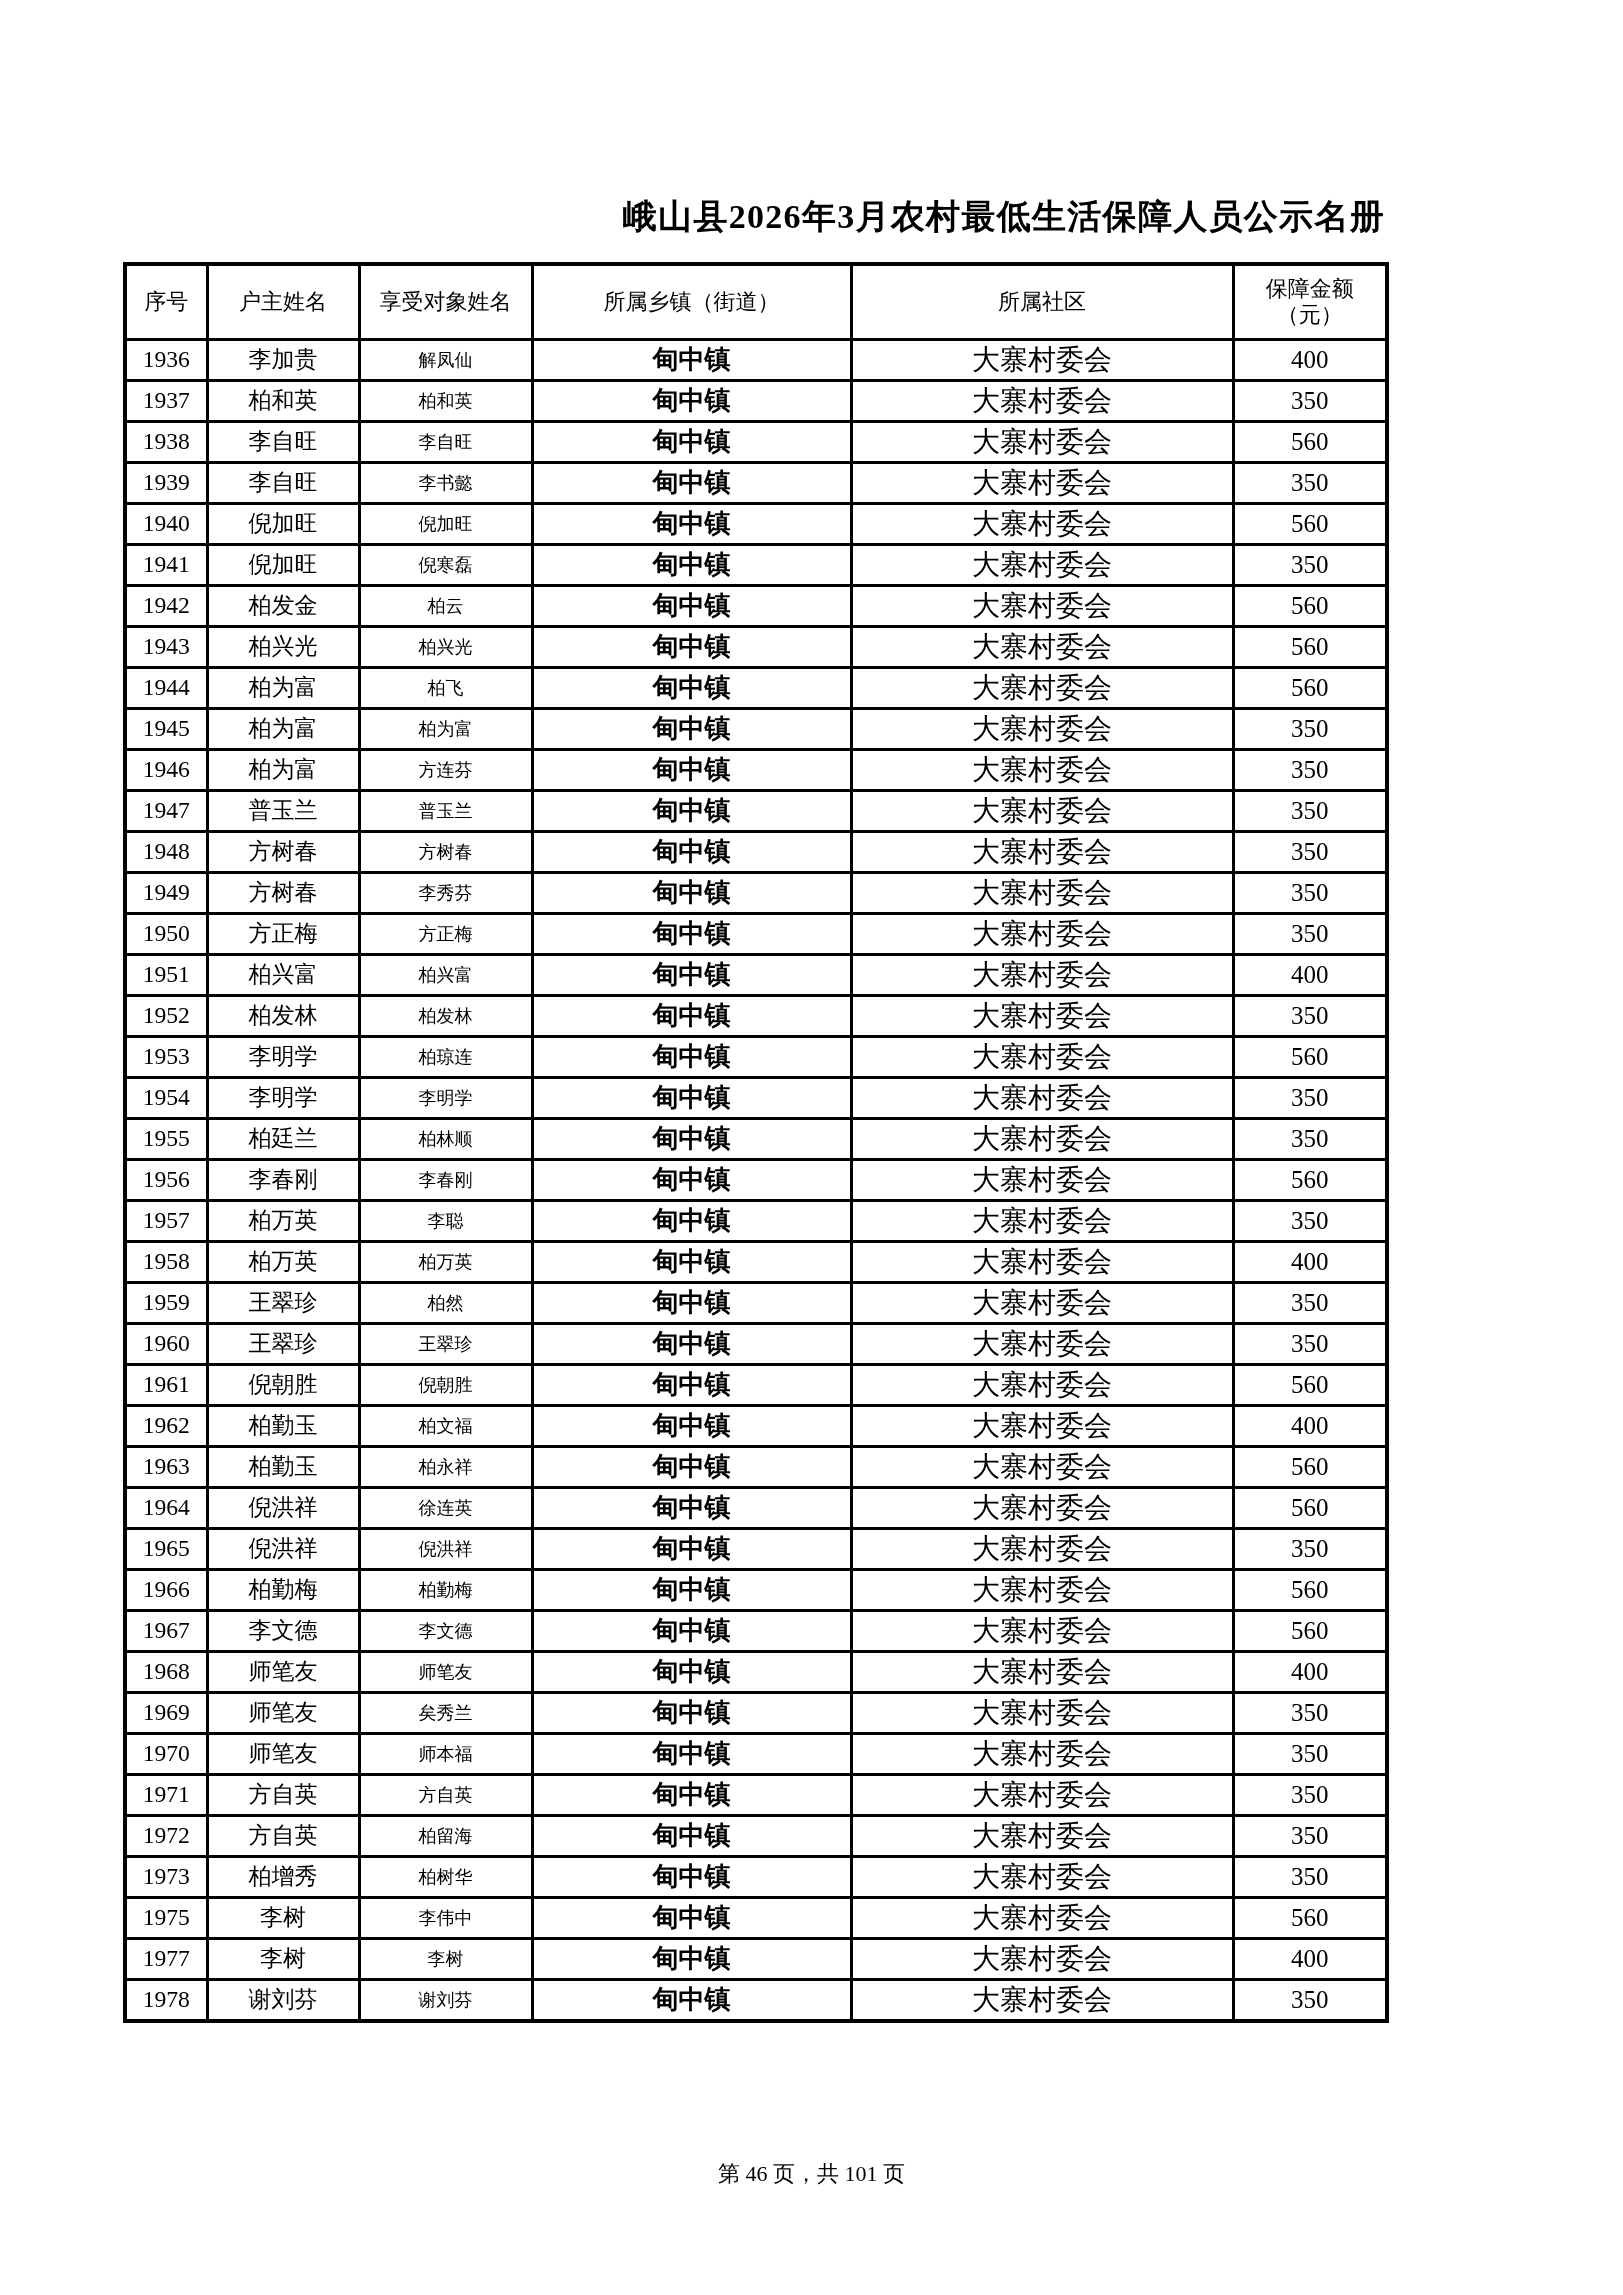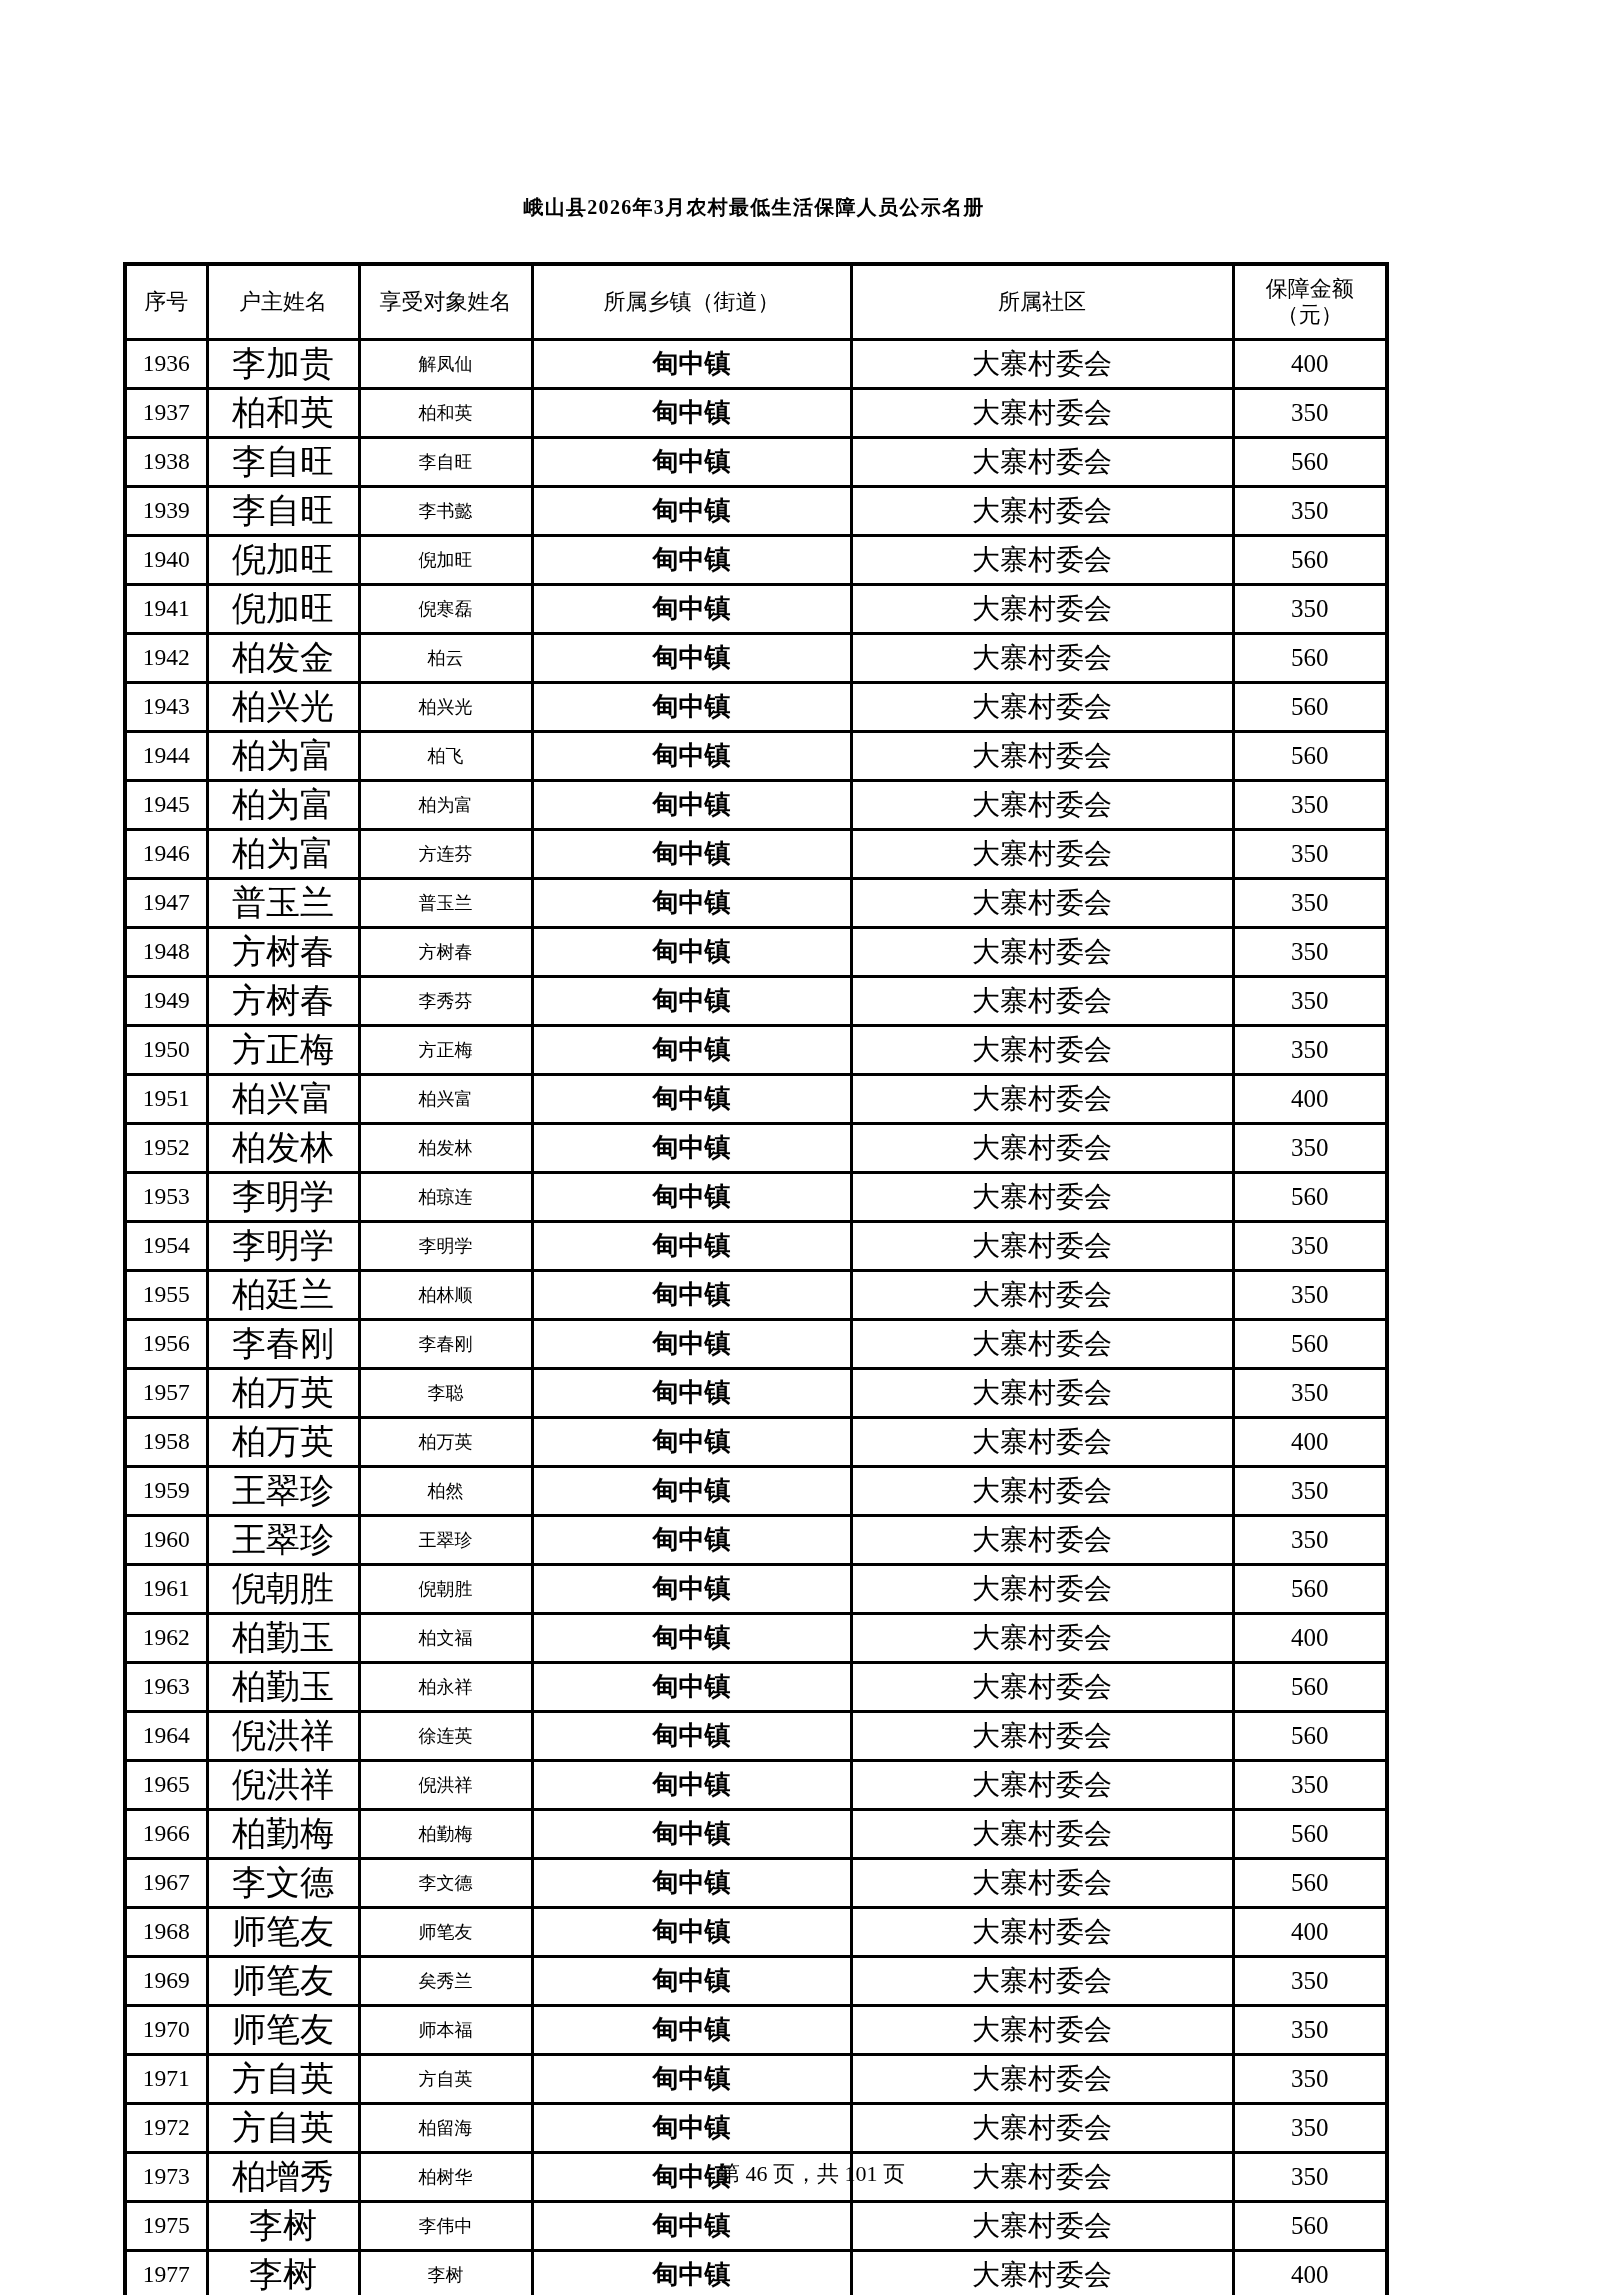--- a/index.html
+++ b/index.html
@@ -12,22 +12,22 @@
     height: 2295px;
     position: relative;
     font-family: "Liberation Serif", "DejaVu Serif", serif;
     color: #000000;
   }
   .doc-title {
     position: absolute;
     left: 123px;
     top: 194px;
     width: 1262px;
-    text-align: center;
-    font-size: 20px;
+    text-align: right;
+    font-size: 34px;
     font-weight: bold;
     letter-spacing: 1.3px;
     white-space: nowrap;
   }
   table.roster {
     position: absolute;
     left: 123px;
     top: 262px;
     width: 1262px;
     border-collapse: collapse;
@@ -43,21 +43,21 @@
     overflow: hidden;
   }
   table.roster thead tr { height: 75px; }
   table.roster tbody tr { height: 40px; }
   table.roster th {
     font-weight: normal;
     font-size: 22px;
     line-height: 1.18;
   }
   td.col-seq      { font-size: 23.6px; }
-  td.col-head     { font-size: 34px; }
+  td.col-head     { font-size: 23px; }
   td.col-benef    { font-size: 18px; }
   td.col-town     { font-size: 26px; font-weight: bold; }
   td.col-comm     { font-size: 28px; text-align: left; padding-left: 36px; }
   td.col-amount   { font-size: 25px; margin-top: 16px; }
   .page-footer {
     position: absolute;
     left: 0;
     top: 2159px;
     width: 1623px;
     text-align: center;

